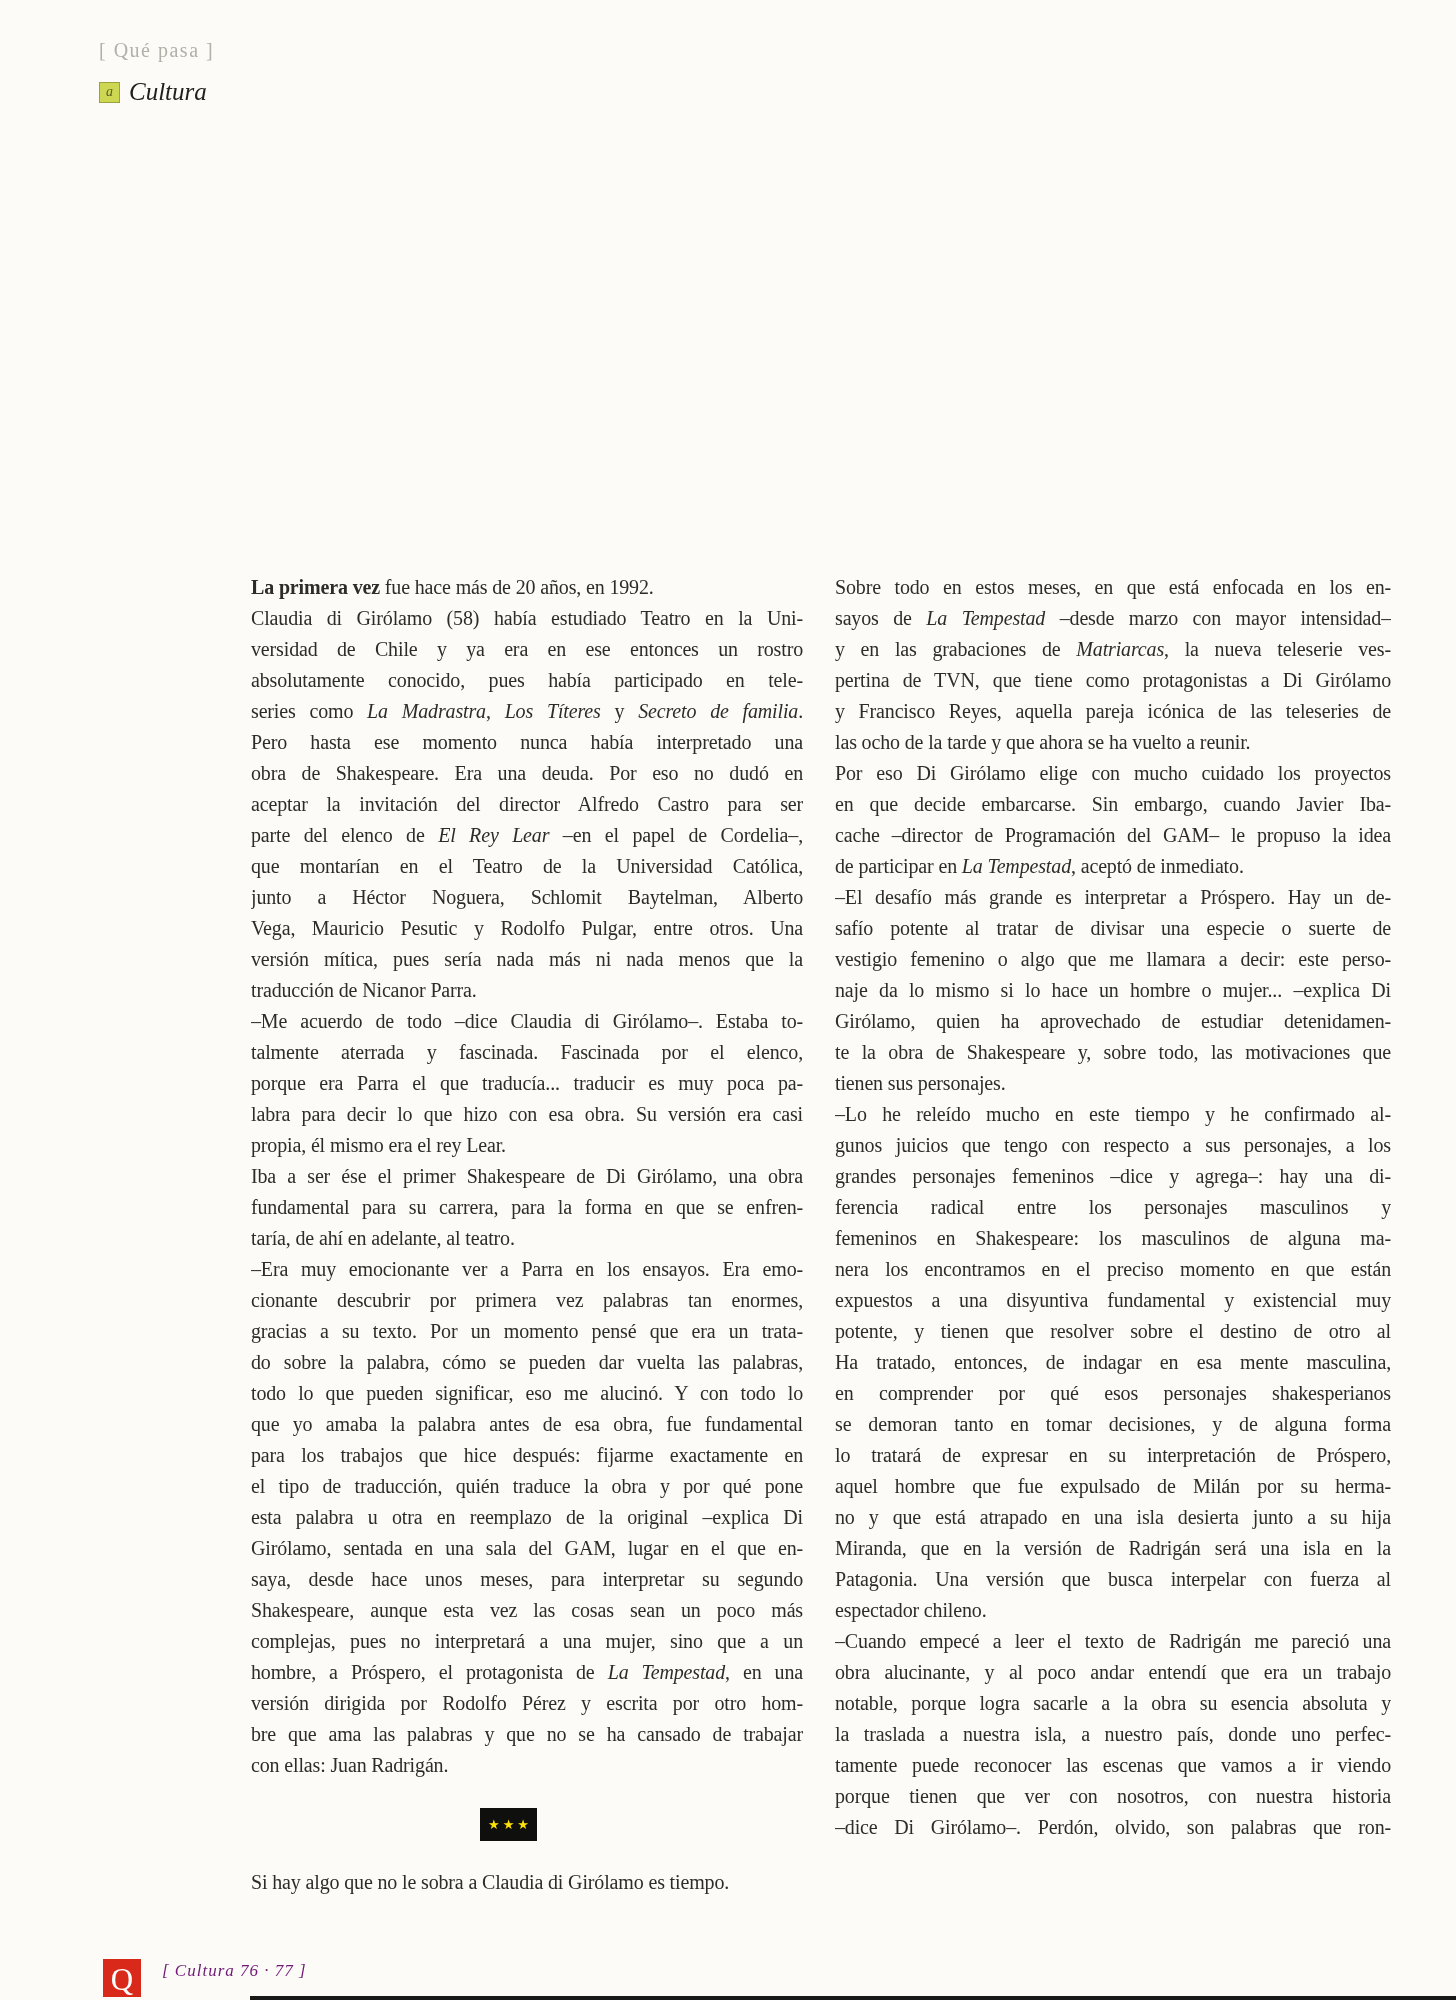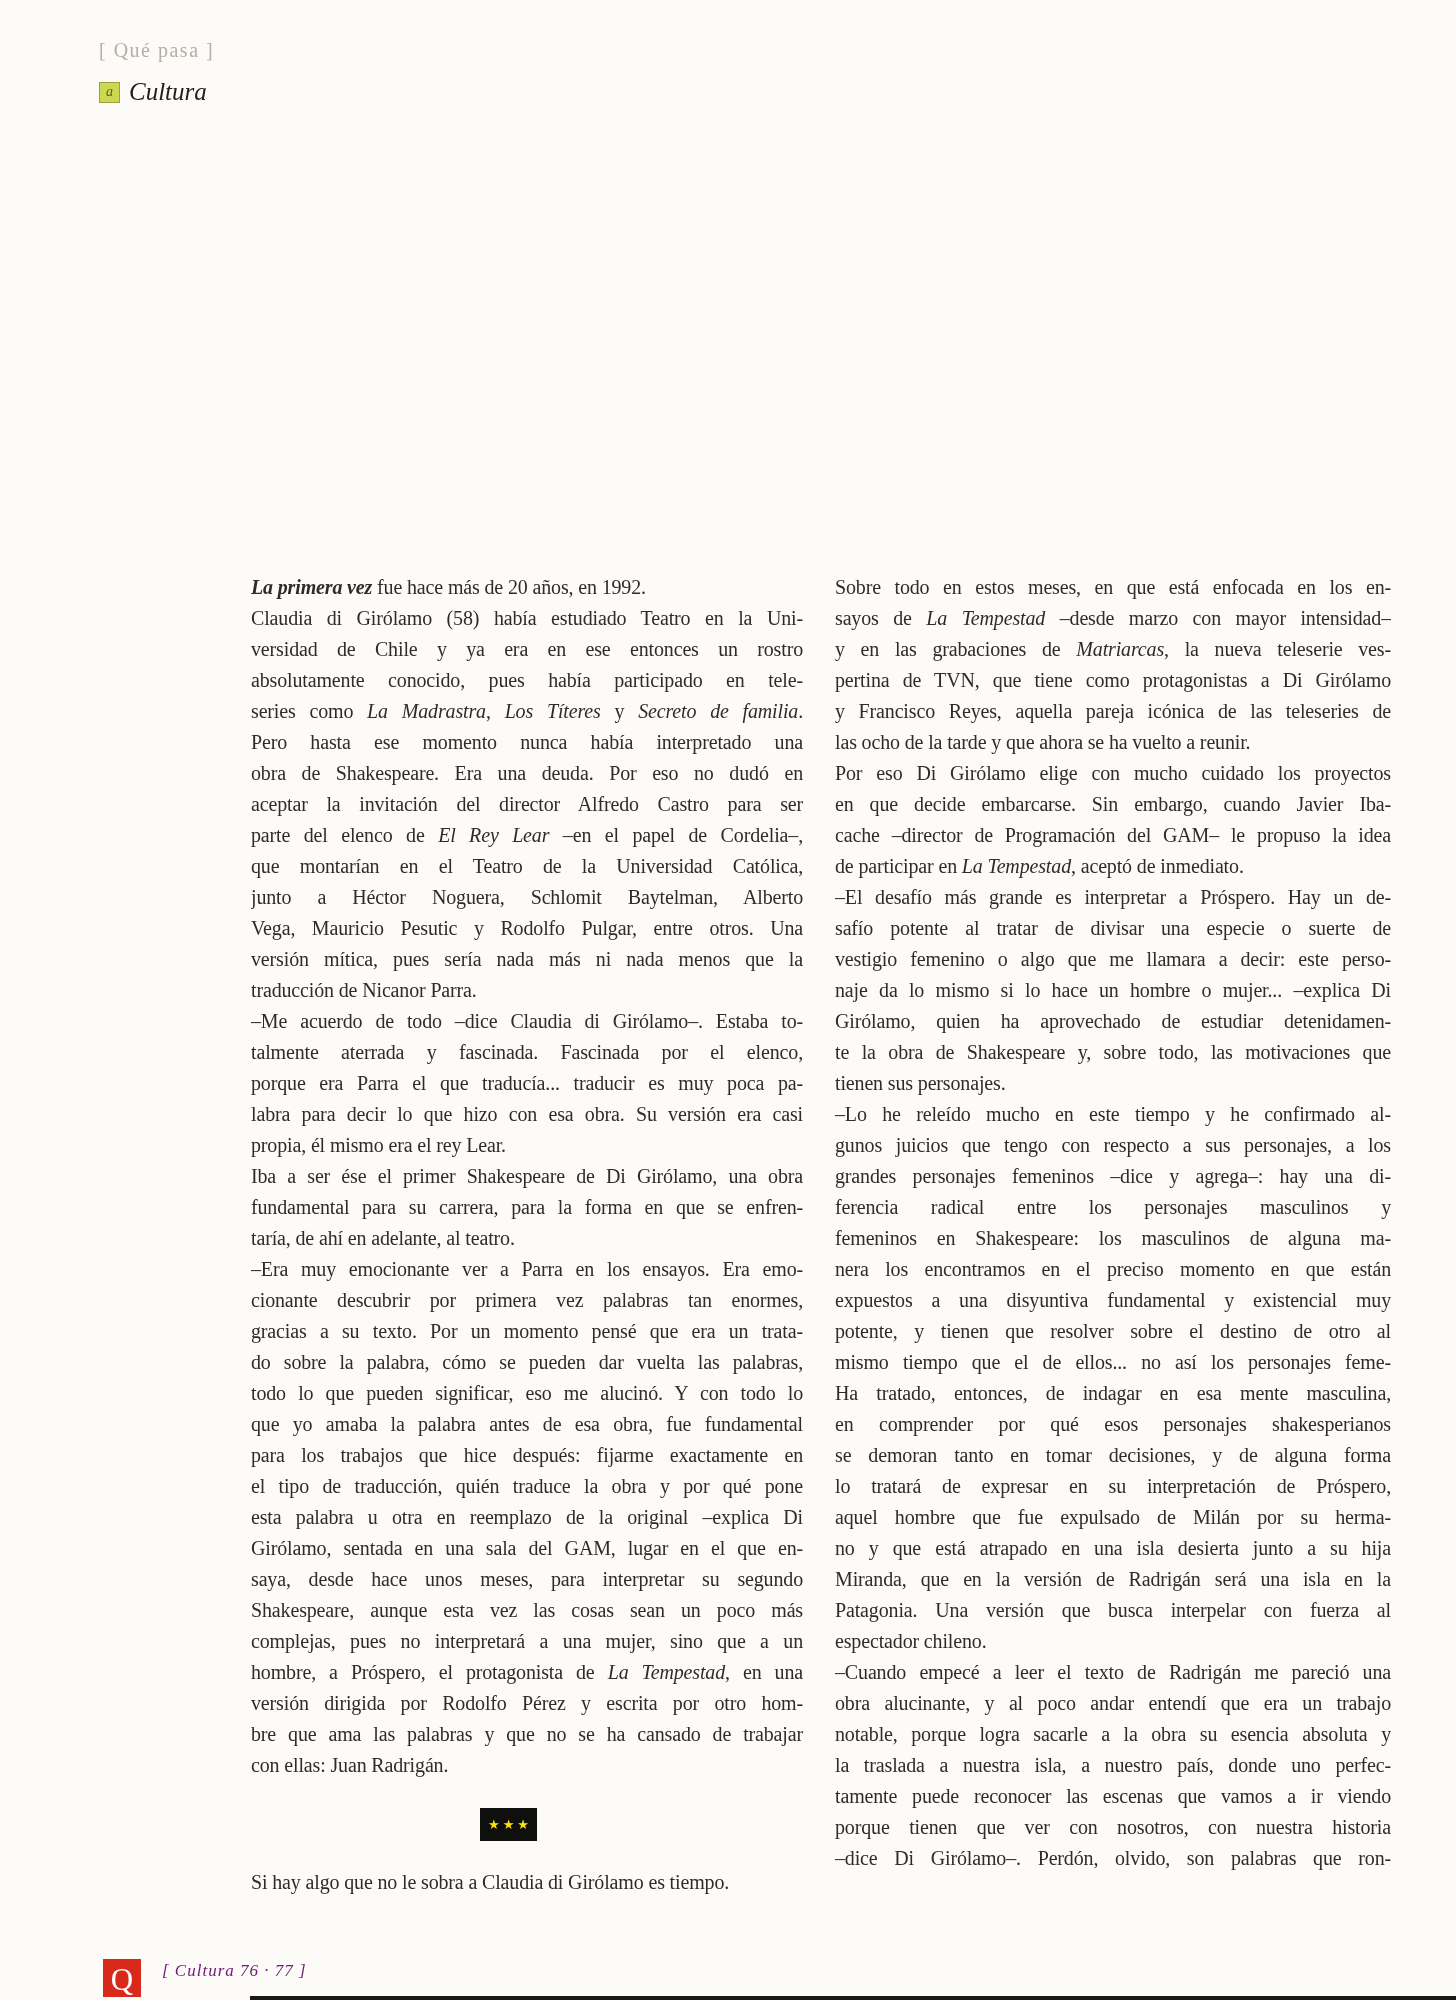--- a/index.html
+++ b/index.html
@@ -30,21 +30,21 @@
     font-size:20px;line-height:31px;color:#2e2c29;
     letter-spacing:-0.15px;
   }
   .col-left{left:251px;width:552px;}
   .col-right{left:835px;width:556px;}
   .line{
     height:31px;overflow:hidden;
     text-align:justify;text-align-last:justify;
   }
   .line.pe{text-align-last:left;}
-  .line strong{font-weight:bold;font-style:italic;}
+  .line strong{font-weight:bold;}
   .line em{font-style:italic;}
 
   
   .stars-box{
     margin-top:27px;margin-left:229px;
     width:57px;height:33px;background:#0f0f0d;
     display:flex;align-items:center;justify-content:center;
   }
   .stars-box span{
     color:#ffe10a;font-size:13px;letter-spacing:3px;
@@ -151,21 +151,20 @@
         <div class="line">te la obra de Shakespeare y, sobre todo, las motivaciones que</div>
         <div class="line pe">tienen sus personajes.</div>
         <div class="line">–Lo he releído mucho en este tiempo y he confirmado al-</div>
         <div class="line">gunos juicios que tengo con respecto a sus personajes, a los</div>
         <div class="line">grandes personajes femeninos –dice y agrega–: hay una di-</div>
         <div class="line">ferencia radical entre los personajes masculinos y</div>
         <div class="line">femeninos en Shakespeare: los masculinos de alguna ma-</div>
         <div class="line">nera los encontramos en el preciso momento en que están</div>
         <div class="line">expuestos a una disyuntiva fundamental y existencial muy</div>
         <div class="line">potente, y tienen que resolver sobre el destino de otro al</div>
-        <div class="line">mismo tiempo que el de ellos... no así los personajes feme-</div>
         <div class="line">Ha tratado, entonces, de indagar en esa mente masculina,</div>
         <div class="line">en comprender por qué esos personajes shakesperianos</div>
         <div class="line">se demoran tanto en tomar decisiones, y de alguna forma</div>
         <div class="line">lo tratará de expresar en su interpretación de Próspero,</div>
         <div class="line">aquel hombre que fue expulsado de Milán por su herma-</div>
         <div class="line">no y que está atrapado en una isla desierta junto a su hija</div>
         <div class="line">Miranda, que en la versión de Radrigán será una isla en la</div>
         <div class="line">Patagonia. Una versión que busca interpelar con fuerza al</div>
         <div class="line pe">espectador chileno.</div>
         <div class="line">–Cuando empecé a leer el texto de Radrigán me pareció una</div>

